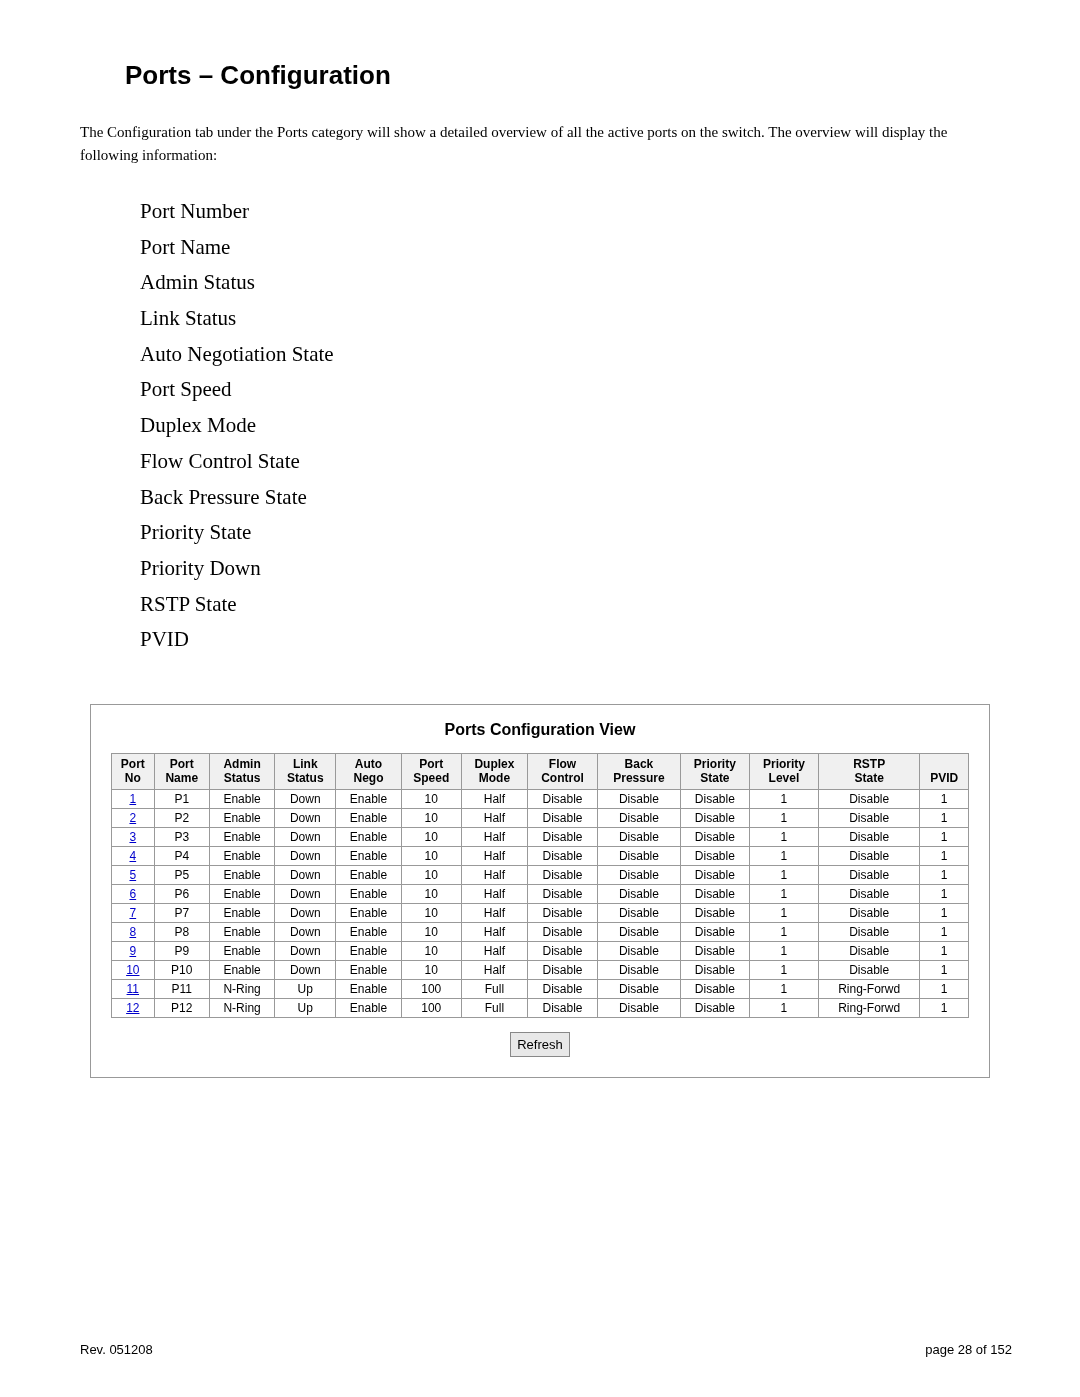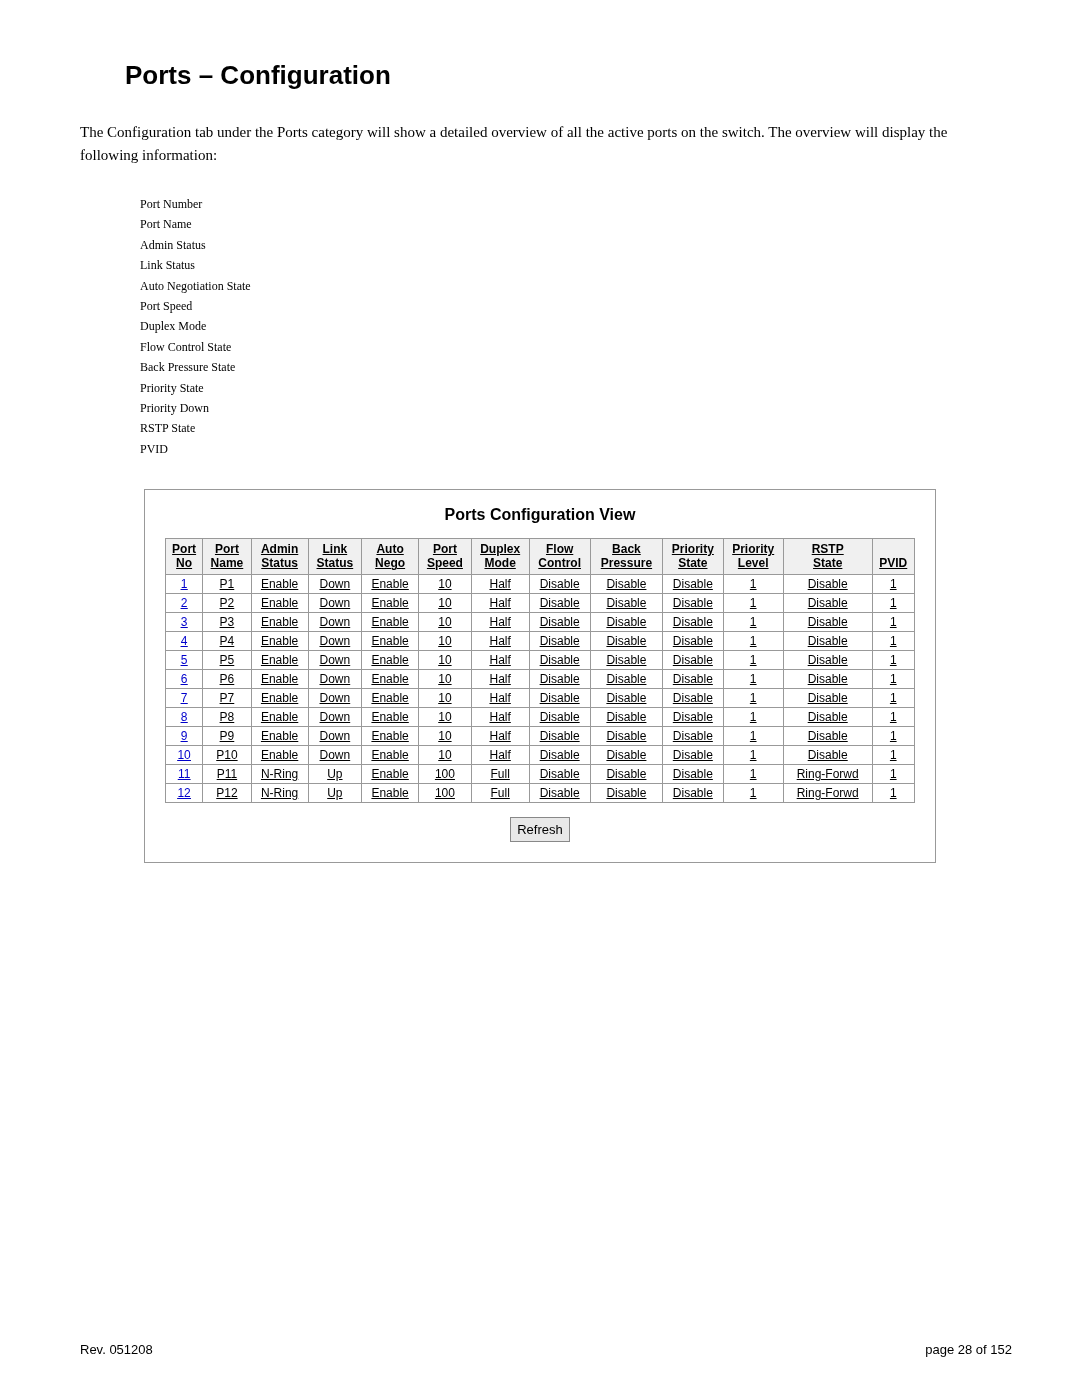--- a/index.html
+++ b/index.html
@@ -20,42 +20,41 @@
       font-family: Arial, sans-serif;
       margin-left: 45px;
     }
     .description {
       margin-bottom: 28px;
       line-height: 1.5;
       font-size: 15px;
     }
     .info-list {
       margin-left: 60px;
-      margin-bottom: 30px;
+      margin-bottom: 46px;
       line-height: 1.7;
-      font-size: 12px;
+      font-size: 21px;
     }
     .table-container {
       border: 1px solid #999;
       padding: 16px 20px 20px 20px;
       margin: 7px auto;
-      width: 792px;
+      width: 900px;
     }
     .table-title {
       text-align: center;
       font-weight: bold;
       font-size: 16px;
       margin-bottom: 14px;
       font-family: Arial, sans-serif;
     }
     table {
       width: 100%;
       border-collapse: collapse;
       font-size: 13px;
-      text-decoration: underline;
     }
     th {
       font-weight: bold;
       text-align: center;
       vertical-align: bottom;
       padding: 3px 2px;
       border: 1px solid #999;
       font-family: Arial, sans-serif;
       font-size: 12px;
       line-height: 1.2;

